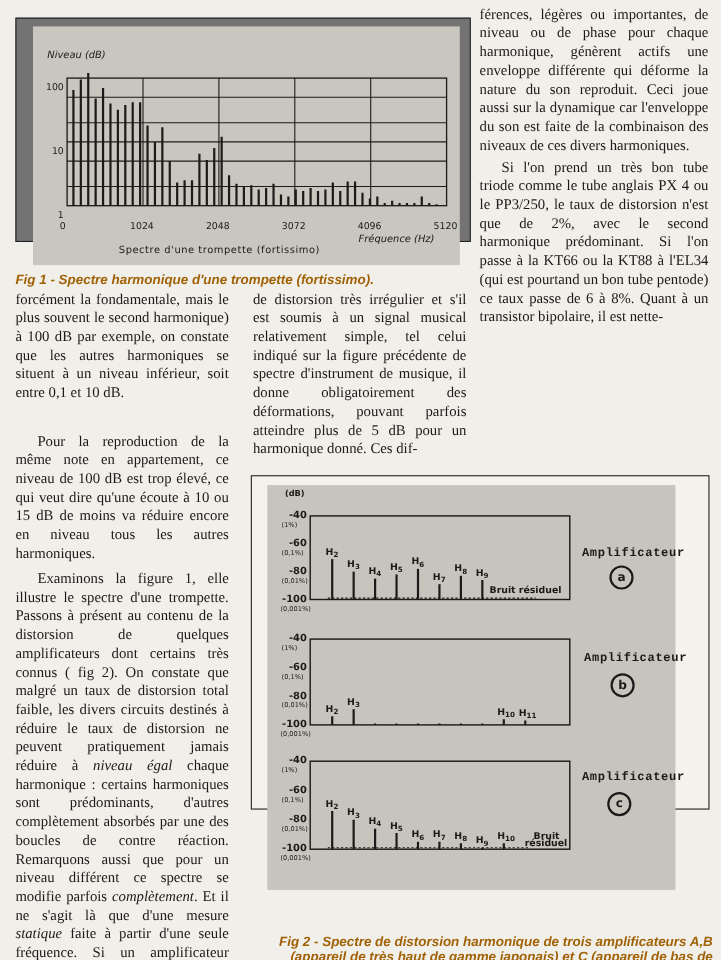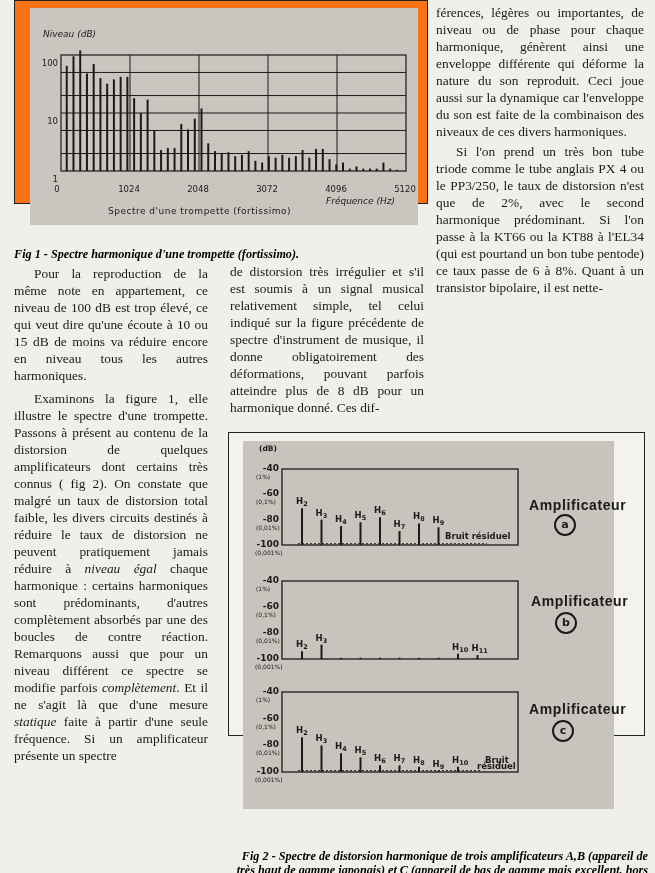--- a/index.html
+++ b/index.html
@@ -2,52 +2,52 @@
 <html><head>
 <meta charset="utf-8">
 <style>
   html, body { margin:0; padding:0; }
   body {
     width:655px; height:873px; position:relative; overflow:hidden;
     background:#f1efe9; color:#1c1a18;
     font-family:"Liberation Serif", serif;
   }
   .fig1 {
-    position:absolute; left:14px; top:0; width:414px; height:204px;
-    border:1.5px solid #222; background:#f97316; box-sizing:border-box;
+    position:absolute; left:14px; top:16px; width:414px; height:204px;
+    border:1.5px solid #222; background:#737373; box-sizing:border-box;
   }
   .fig1 .panel {
     position:absolute; left:15px; top:7px; width:388px; height:217px;
     background:#c9c6c0;
   }
   .fig1 svg { position:absolute; left:0; top:0; }
   .caption {
-    position:absolute; font-family:Liberation Serif, serif;
-    font-style:italic; font-weight:bold; font-size:12.2px; line-height:14px; color:#000000;
+    position:absolute; font-family:Liberation Sans, sans-serif;
+    font-style:italic; font-weight:bold; font-size:12.2px; line-height:14px; color:#a16207;
   }
   .col {
     position:absolute; font-family:"Liberation Serif", serif;
     font-size:13.4px; line-height:17px; text-align:justify; color:#1c1a18;
   }
   .col p { margin:0; }
   .col p.indent { text-indent:20px; }
-  .col p.gap { margin-top:2px; }
+  .col p.gap { margin-top:27px; }
   .col p.sgap { margin-top:6px; }
   .col em { }
   .fig2 {
     position:absolute; left:228px; top:432px; width:417px; height:304px;
     border:1.5px solid #222; background:#f4f2ec; box-sizing:border-box;
   }
   .fig2 .panel {
     position:absolute; left:14px; top:8px; width:371px; height:368px;
     background:#c7c4be;
   }
   .fig2 svg { position:absolute; left:0; top:0; }
   .amp-label {
-    position:absolute; font-family:Liberation Sans, sans-serif; font-size:14px;
+    position:absolute; font-family:Liberation Mono, monospace; font-size:11px;
     font-weight:bold; letter-spacing:0.6px; color:#1c1a18;
   }
   .amp-circle {
     position:absolute; width:18px; height:18px; border:2px solid #1c1a18;
     border-radius:50%; font-family:"DejaVu Sans", sans-serif; font-size:11px;
     font-weight:bold; text-align:center; line-height:18px; color:#1c1a18;
   }
 </style>
 </head>
 <body>
@@ -133,30 +133,31 @@
       <text x="321" y="191">4096</text>
       <text x="390" y="191">5120</text>
     </g>
     <text x="311" y="203" font-family="DejaVu Sans, sans-serif" font-size="9" font-style="italic" fill="#1c1a18">Fréquence (Hz)</text>
     <text x="93" y="213" font-family="DejaVu Sans, sans-serif" font-size="9" fill="#1c1a18" letter-spacing="0.5">Spectre d'une trompette (fortissimo)</text>
   </svg>
 </div>
 <div class="caption" style="left:14px; top:247px;">Fig 1 - Spectre harmonique d'une trompette (fortissimo).</div>
 
 <div class="col" style="left:14px; top:263px; width:194px;">
+  <p>forcément la fondamentale, mais le plus souvent le second harmonique) à 100 dB par exemple, on constate que les autres harmoniques se situent à un niveau inférieur, soit entre 0,1 et 10 dB.</p>
   <p class="indent gap">Pour la reproduction de la même note en appartement, ce niveau de 100 dB est trop élevé, ce qui veut dire qu'une écoute à 10 ou 15 dB de moins va réduire encore en niveau tous les autres harmoniques.</p>
   <p class="indent sgap"><span>Examinons la figure 1, elle illustre le spectre d'une trompette. Passons à présent au contenu de la distorsion de quelques amplificateurs dont certains très connus ( fig 2). On constate que malgré un taux de distorsion total faible, les divers circuits destinés à réduire le taux de distorsion ne peuvent pratiquement jamais réduire à </span><em>niveau égal</em><span> chaque harmonique : certains harmoniques sont prédominants, d'autres complètement absorbés par une des boucles de contre réaction. Remarquons aussi que pour un niveau différent ce spectre se modifie parfois </span><em>complètement</em><span>. Et il ne s'agit là que d'une mesure </span><em>statique</em><span> faite à partir d'une seule fréquence. Si un amplificateur présente un spectre</span></p>
 </div>
 
 <div class="col" style="left:230px; top:263px; width:194px;">
-  <p>de distorsion très irrégulier et s'il est soumis à un signal musical relativement simple, tel celui indiqué sur la figure précédente de spectre d'instrument de musique, il donne obligatoirement des déformations, pouvant parfois atteindre plus de 8 dB pour un harmonique donné. Ces dif-</p>
+  <p>de distorsion très irrégulier et s'il est soumis à un signal musical relativement simple, tel celui indiqué sur la figure précédente de spectre d'instrument de musique, il donne obligatoirement des déformations, pouvant parfois atteindre plus de 5 dB pour un harmonique donné. Ces dif-</p>
 </div>
 
 <div class="col" style="left:436px; top:4px; width:208px;">
-  <p>férences, légères ou importantes, de niveau ou de phase pour chaque harmonique, génèrent ainsi une enveloppe différente qui déforme la nature du son reproduit. Ceci joue aussi sur la dynamique car l'enveloppe du son est faite de la combinaison des niveaux de ces divers harmoniques.</p>
+  <p>férences, légères ou importantes, de niveau ou de phase pour chaque harmonique, génèrent actifs une enveloppe différente qui déforme la nature du son reproduit. Ceci joue aussi sur la dynamique car l'enveloppe du son est faite de la combinaison des niveaux de ces divers harmoniques.</p>
   <p class="indent sgap" style="margin-top:3px">Si l'on prend un très bon tube triode comme le tube anglais PX 4 ou le PP3/250, le taux de distorsion n'est que de 2%, avec le second harmonique prédominant. Si l'on passe à la KT66 ou la KT88 à l'EL34 (qui est pourtand un bon tube pentode) ce taux passe de 6 à 8%. Quant à un transistor bipolaire, il est nette-</p>
 </div>
 
 <div class="fig2">
   <div class="panel"></div>
   <svg id="fig2svg" width="417" height="384">
     <text x="30" y="18" font-family="DejaVu Sans, sans-serif" font-size="7.5" font-weight="bold" fill="#1c1a18">(dB)</text>
     <g id="fig2-content">
         <g>
           <rect x="53" y="36" width="236" height="76" fill="none" stroke="#1c1a18" stroke-width="1.3"></rect>

